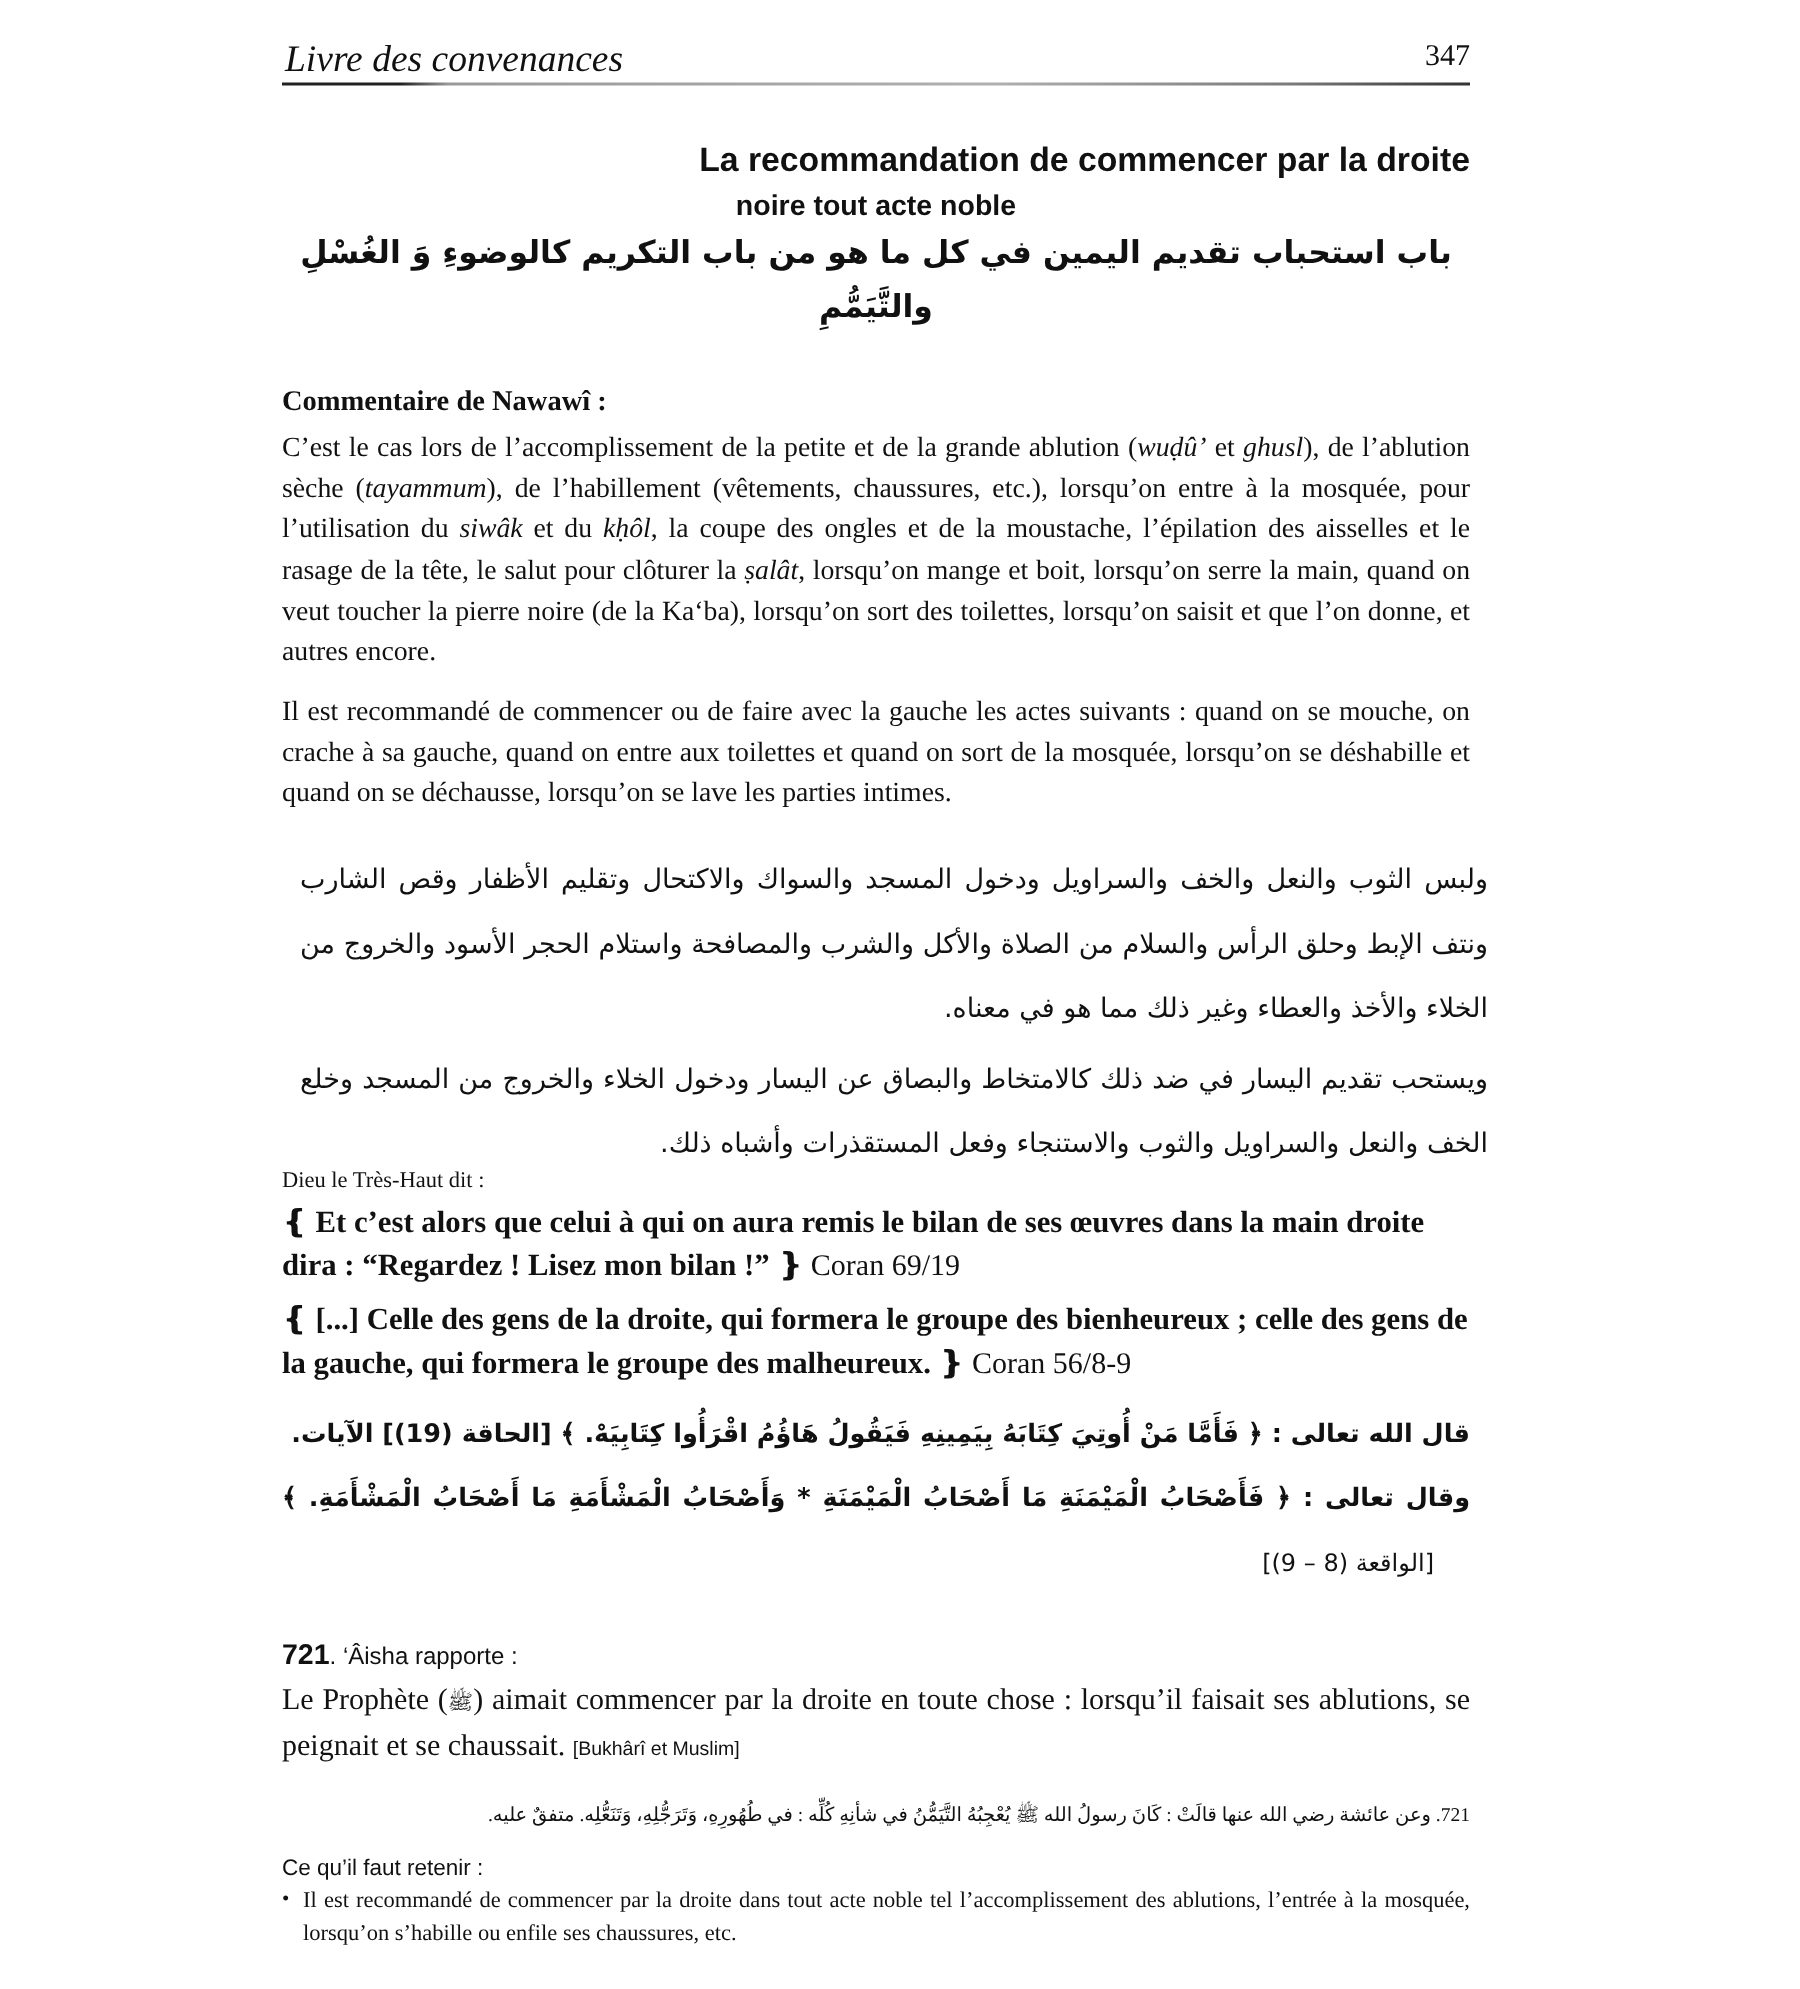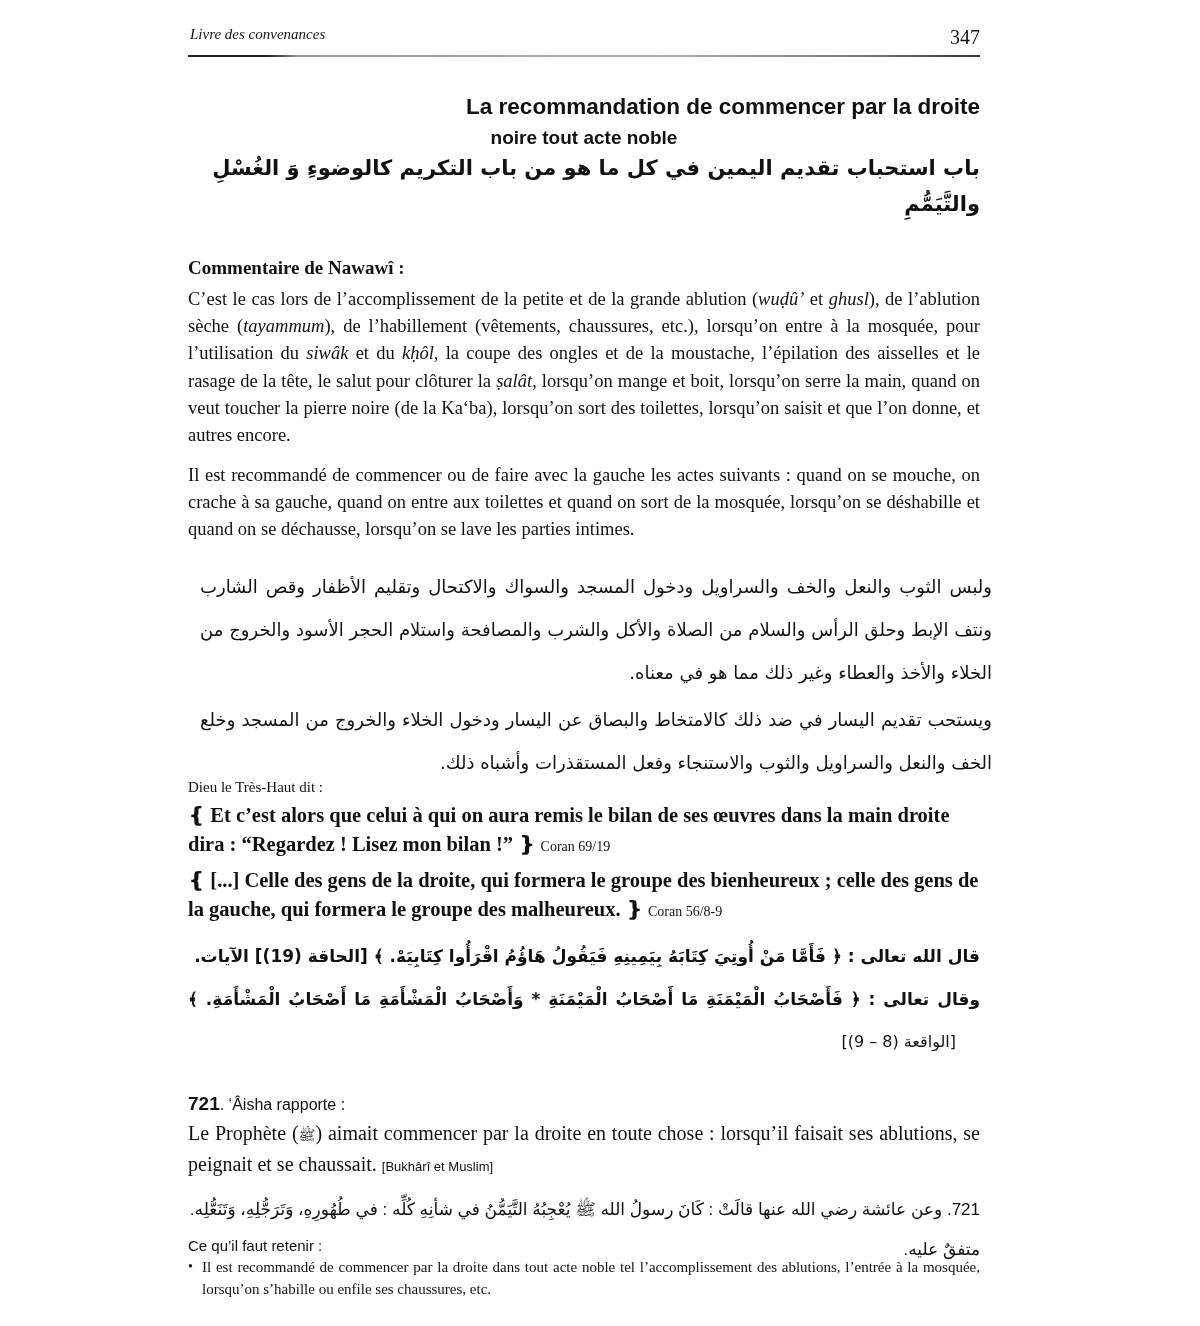--- a/index.html
+++ b/index.html
@@ -5,64 +5,64 @@
     html, body { margin: 0; padding: 0; background: #ffffff; }
     body {
       width: 1200px; height: 1326px; position: relative; overflow: hidden;
       color: #111111;
       font-family: "Liberation Serif", "DejaVu Serif", serif;
     }
     .page { position: absolute; left: 188px; top: 0; width: 792px; }
     .running-head {
       position: absolute; top: 24px; left: 0; width: 792px; height: 30px;
     }
-    .rh-title { position: absolute; left: 2px; top: 2px; font-style: italic; font-size: 15px; }
+    .rh-title { position: absolute; left: 2px; top: 2px; font-style: italic; font-size: 25px; }
     .rh-page { position: absolute; right: 0; top: 2px; font-size: 20px; }
     .rh-rule {
       position: absolute; left: 0; top: 31px; width: 792px; height: 2px;
       background: linear-gradient(to right, #222 0%, #222 10%, #9a9a9a 14%, #b0b0b0 60%, #7a7a7a 85%, #333 100%);
     }
     .chapter-head { position: absolute; top: 88px; left: 0; width: 792px; text-align: center; }
     .ch-num { font-family: "Liberation Sans", sans-serif; font-weight: bold; font-size: 28px; line-height: 34px; }
     .ch-title { font-family: "Liberation Sans", sans-serif; font-weight: bold; font-size: 22.5px; line-height: 34px; margin-top: 2px; text-align: right; }
     .ch-sub { font-family: "Liberation Sans", sans-serif; font-weight: bold; font-size: 19px; line-height: 28px; margin-top: 0px; }
-    .ch-ar { direction: rtl; font-family: "DejaVu Sans", sans-serif; font-weight: bold; font-size: 21px; line-height: 36px; margin-top: -2px; text-align: right; }
+    .ch-ar { direction: rtl; font-family: "DejaVu Sans", sans-serif; font-weight: bold; font-size: 21px; line-height: 36px; margin-top: -2px; }
 
     .block { position: absolute; left: 0; width: 792px; }
     .comm-label { top: 255px; font-weight: bold; font-size: 19px; line-height: 26px; }
     .fr-para { font-size: 18.5px; line-height: 27.2px; text-align: justify; text-align-last: left; }
     .p1 { top: 286px; }
     .p2 { top: 462px; }
     .ar-para {
       direction: rtl; text-align: justify; text-align-last: right;
       font-family: "DejaVu Sans", sans-serif; font-size: 18px; line-height: 43px; margin-left: 12px;
     }
     .ar1 { top: 565px; }
     .ar2 { top: 698px; }
     .dieu { top: 776px; font-size: 15px; line-height: 22px; }
     .verse { font-weight: bold; font-size: 20.5px; line-height: 29px; text-align: left; }
     .v1 { top: 801px; }
     .v2 { top: 866px; }
-    .verse .ref { font-weight: normal; font-size: 14px; }
+    .verse .ref { font-weight: normal; font-size: 20px; }
     .verse .bracket { font-weight: bold; }
     .ar-verse {
       direction: rtl; text-align: justify; text-align-last: justify;
       font-family: "DejaVu Sans", sans-serif; font-weight: bold; font-size: 17px; line-height: 42px;
     }
     .av1 { top: 935px; text-align-last: right; }
     .av2 { top: 978px; }
     .av2-ref { top: 1024px; direction: rtl; padding-right: 24px; box-sizing: border-box;
       font-family: "DejaVu Sans", sans-serif; font-weight: normal; font-size: 16px; line-height: 36px; }
     .hadith-head { top: 1092px; font-family: "Liberation Sans", sans-serif; font-size: 16px; line-height: 24px; }
     .hadith-head .num { font-weight: bold; font-size: 19px; }
     .hadith-fr { top: 1119px; font-size: 20px; line-height: 29px; text-align: justify; text-align-last: left; }
     .hadith-fr .src { font-family: "Liberation Sans", sans-serif; font-size: 13px; }
     .hadith-ar {
       top: 1190px; direction: rtl; text-align: right;
-      font-family: Liberation Sans, sans-serif; font-size: 17px; line-height: 40px;
+      font-family: Liberation Serif, serif; font-size: 13px; line-height: 40px;
     }
     .retain-label { top: 1236px; font-family: "Liberation Sans", sans-serif; font-size: 15px; line-height: 20px; }
     .retain-list { top: 1256px; margin: 0; padding: 0; list-style: none; }
     .retain-list li { position: relative; padding-left: 14px; font-size: 15px; line-height: 22px; text-align: justify; text-align-last: left; }
     .bullet { position: absolute; left: 0; top: 0; font-size: 14px; }
   </style>
 </head>
 <body>
 
 <div class="page">

